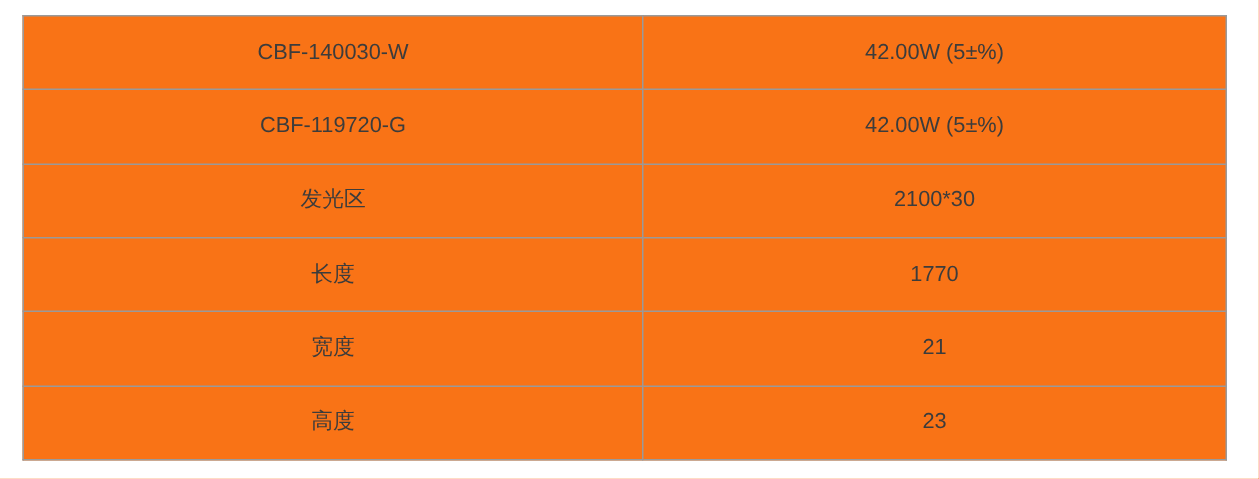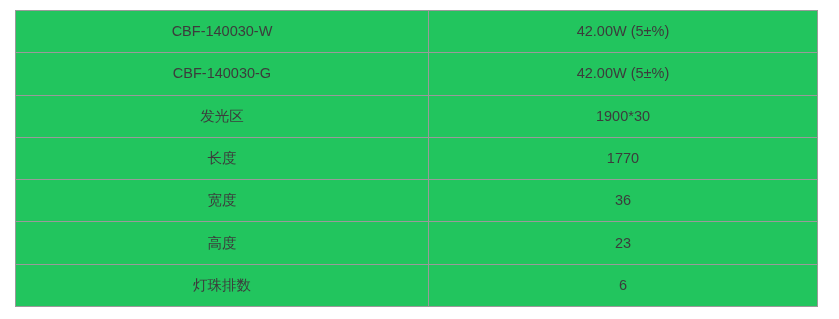--- a/index.html
+++ b/index.html
@@ -19,21 +19,21 @@
     left: 15px;
     top: 10px;
     width: 802px;
     height: 297px;
   }
   table.spec-table {
     width: 802px;
     height: 297px;
     border-collapse: collapse;
     table-layout: fixed;
-    background: #22c55e;
+    background: #f97316;
   }
   table.spec-table col.col-name { width: 413px; }
   table.spec-table col.col-value { width: 389px; }
   table.spec-table td {
     border: 1px solid #9a9a9a;
     text-align: center;
     vertical-align: middle;
     padding: 0;
     height: 33px;
     font-size: 14.5px;
@@ -59,46 +59,42 @@
       <col class="col-value">
     </colgroup>
     <tbody>
 
       <tr>
         <td class="cell-name">CBF-140030-W</td>
         <td class="cell-value">42.00W (5±%)</td>
       </tr>
 
       <tr>
-        <td class="cell-name">CBF-140030-G</td>
+        <td class="cell-name">CBF-119720-G</td>
         <td class="cell-value">42.00W (5±%)</td>
       </tr>
 
 
 
       <tr>
         <td class="cell-name cjk">发光区</td>
-        <td class="cell-value">1900*30</td>
+        <td class="cell-value">2100*30</td>
       </tr>
 
       <tr>
         <td class="cell-name cjk">长度</td>
         <td class="cell-value">1770</td>
       </tr>
 
       <tr>
         <td class="cell-name cjk">宽度</td>
-        <td class="cell-value">36</td>
+        <td class="cell-value">21</td>
       </tr>
 
       <tr>
         <td class="cell-name cjk">高度</td>
         <td class="cell-value">23</td>
       </tr>
 
-      <tr>
-        <td class="cell-name cjk">灯珠排数</td>
-        <td class="cell-value">6</td>
-      </tr>
 
     </tbody>
   </table>
 </div>
 
 </body></html>

